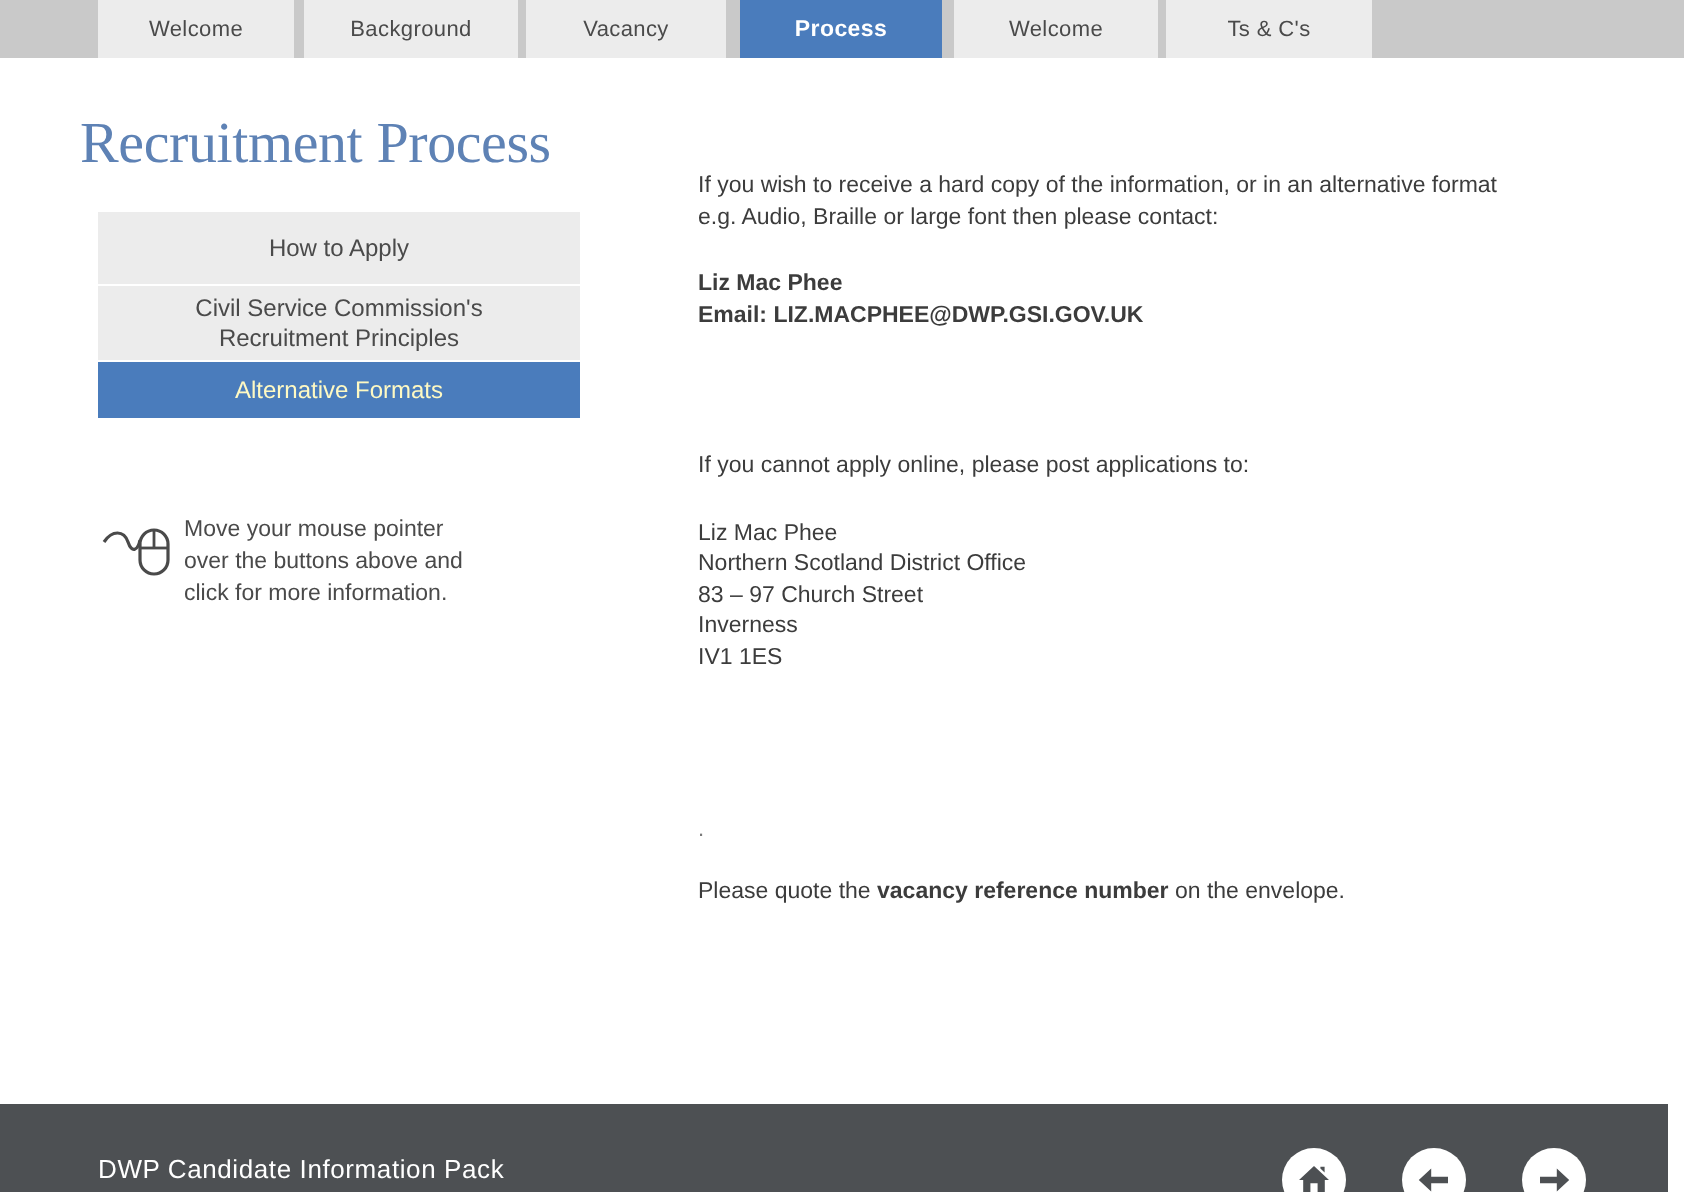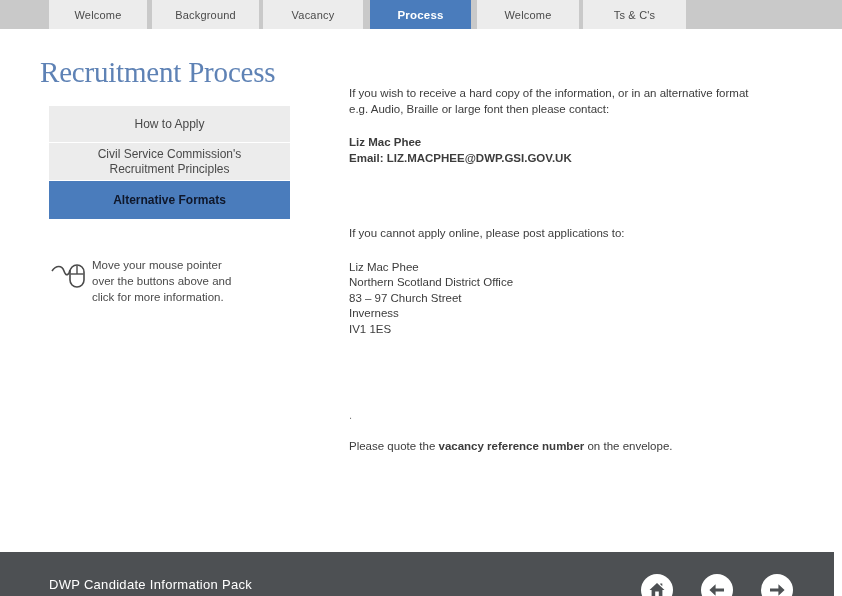--- a/index.html
+++ b/index.html
@@ -77,23 +77,23 @@
     text-align: center;
     font-size: 12px;
     color: #4a4a4a;
     line-height: 15px;
     cursor: pointer;
   }
   .menu-item.h1row { height: 36px; }
   .menu-item.h2row { height: 37px; }
   .menu-item.active {
     background: #4a7cbc;
-    color: #0f172a;
-    font-weight: bold;
-    height: 38px;
+    color: #fef9c3;
+    font-weight: normal;
+    height: 28px;
   }
 
   
   #mouse-hint {
     position: absolute;
     left: 50px;
     top: 255px;
     display: flex;
     align-items: flex-start;
   }

